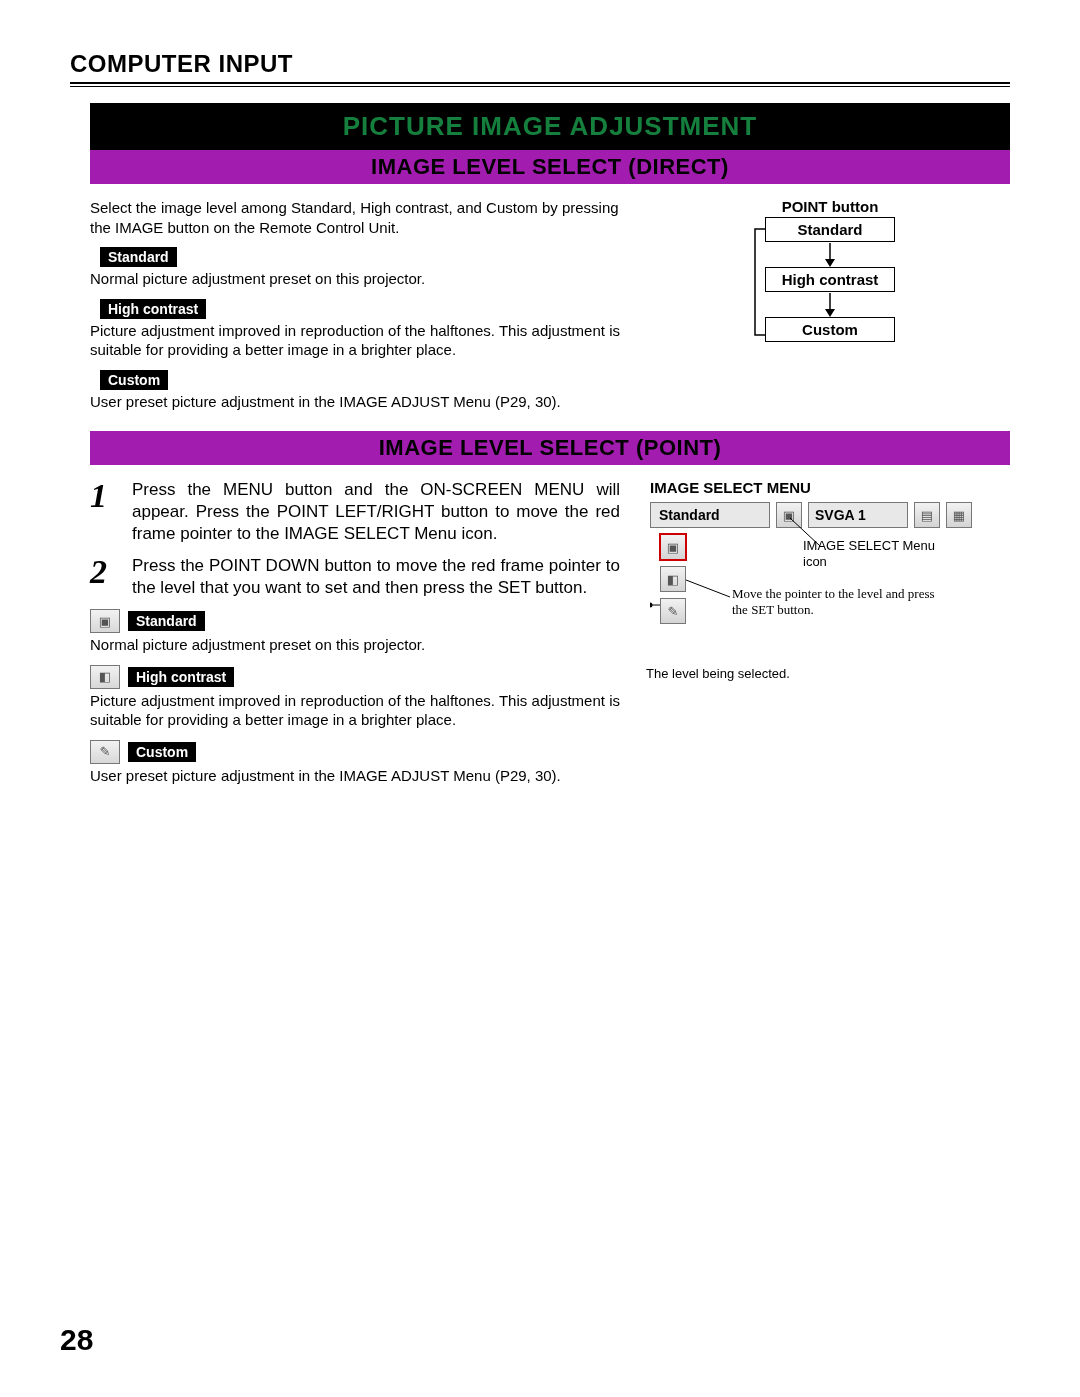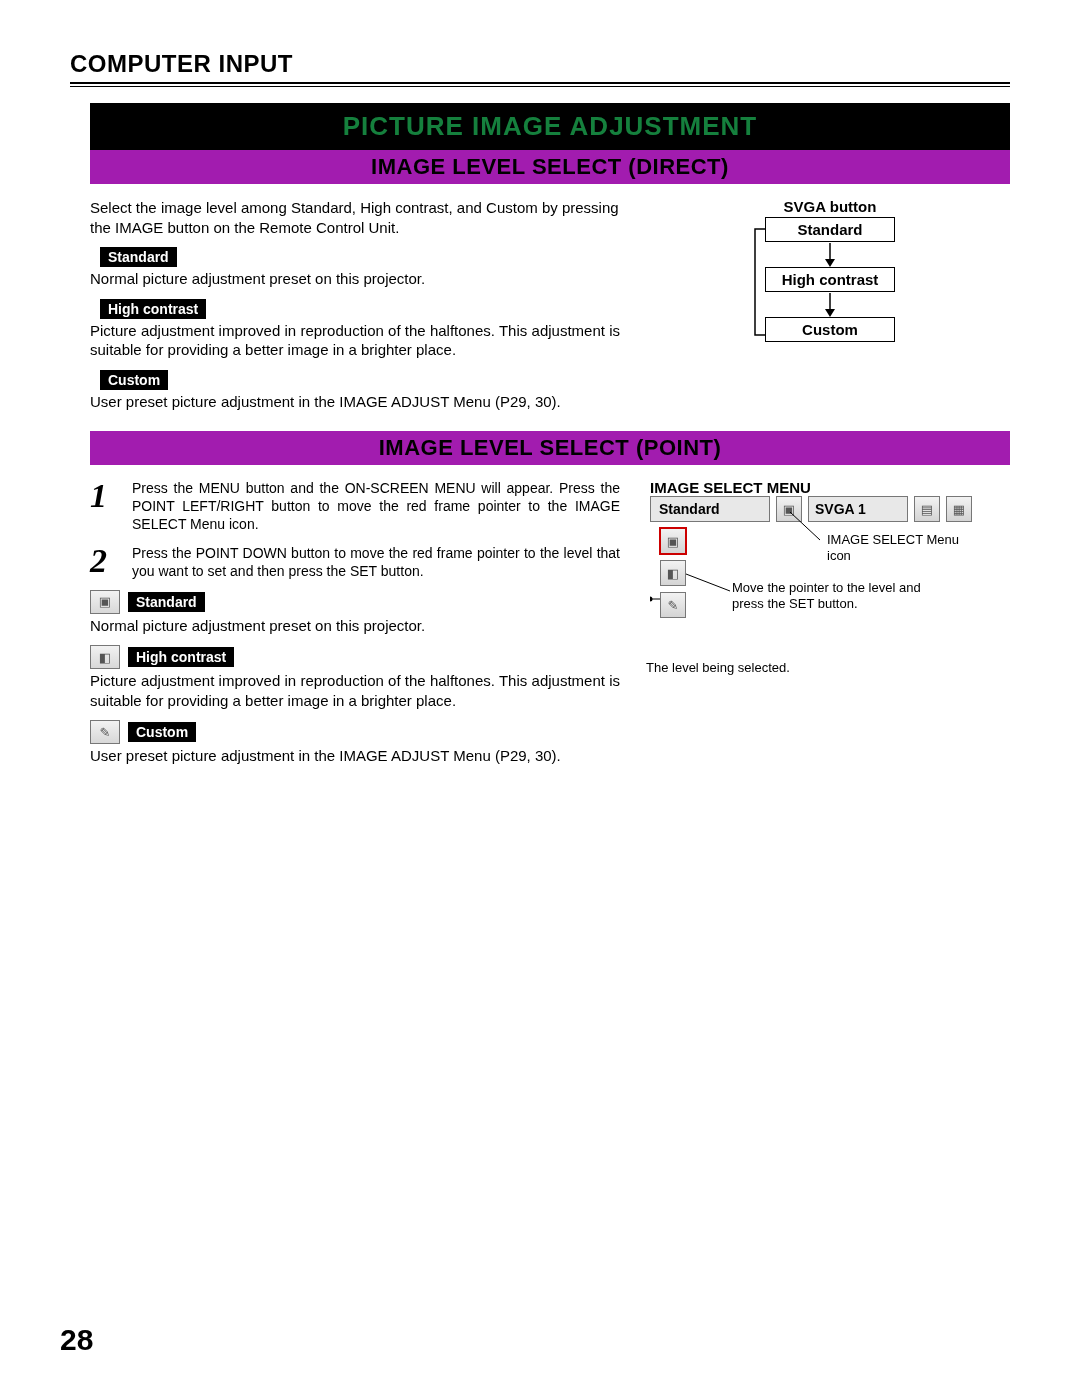--- a/index.html
+++ b/index.html
@@ -101,22 +101,22 @@
   .step-list { }
   .step-row { display: flex; gap: 16px; margin-bottom: 10px; }
   .step-num {
     font-family: "Times New Roman", Times, serif;
     font-style: italic;
     font-weight: bold;
     font-size: 34px;
     line-height: 1;
     width: 26px;
   }
-  .step-text { flex: 1; font-size: 14px; line-height: 1.3; text-align: justify;}
-  .menu-title { font-weight: bold; font-size: 15px; }
+  .step-text { flex: 1; font-size: 17px; line-height: 1.3; text-align: justify;}
+  .menu-title { font-weight: bold; font-size: 15px; margin-bottom: 6px;}
   .osd-menu {
     position: relative;
     width: 330px;
     height: 170px;
   }
   .osd-top-bar {
     display: flex;
     gap: 6px;
     align-items: center;
   }
@@ -199,21 +199,21 @@
       <div class="body-text">Normal picture adjustment preset on this projector.</div>
 
       <div class="tag">High contrast</div>
       <div class="body-text justify">Picture adjustment improved in reproduction of the halftones.  This adjustment is suitable for providing a better image in a brighter place.</div>
 
       <div class="tag">Custom</div>
       <div class="body-text justify">User preset picture adjustment in the IMAGE ADJUST Menu (P29, 30).</div>
     </div>
 
     <div class="right-col" style="padding-top:0">
-      <div class="img-button-title">SVGA button</div>
+      <div class="img-button-title">POINT button</div>
       <div style="position:relative; width:170px; margin:0 auto;">
         <svg class="flow-svg" width="170" height="140">
 
           <path d="M30 14 H10 V120 H30" fill="none" stroke="#000" stroke-width="1.5"></path>
           <polygon points="30,10 30,18 38,14" fill="#000"></polygon>
 
           <line x1="85" y1="28" x2="85" y2="46" stroke="#000" stroke-width="1.5"></line>
           <polygon points="80,44 90,44 85,52" fill="#000"></polygon>
 
           <line x1="85" y1="78" x2="85" y2="96" stroke="#000" stroke-width="1.5"></line>
@@ -275,27 +275,27 @@
           <div class="osd-res-box">SVGA 1</div>
           <div class="osd-small-icon">▤</div>
           <div class="osd-small-icon">▦</div>
         </div>
         <div class="osd-vert">
           <div class="osd-small-icon red-frame">▣</div>
           <div class="osd-small-icon">◧</div>
           <div class="osd-small-icon">✎</div>
         </div>
 
-        <div class="callout" style="left:177px; top:36px; width:140px;">IMAGE SELECT Menu icon</div>
+        <div class="callout" style="left:153px; top:36px; width:140px;">IMAGE SELECT Menu icon</div>
         <svg class="line-svg" style="left:0;top:0" width="330" height="170">
           <line x1="140" y1="16" x2="170" y2="44" stroke="#000" stroke-width="1"></line>
           <line x1="36" y1="78" x2="80" y2="95" stroke="#000" stroke-width="1"></line>
           <line x1="0" y1="103" x2="10" y2="103" stroke="#000" stroke-width="1"></line>
           <circle cx="0" cy="103" r="2.5" fill="#000"></circle>
         </svg>
-        <div class="callout" style="left:82px; top:84px; width:220px;">Move the pointer to the level and press the SET button.</div>
+        <div class="callout" style="left:82px; top:84px; width:220px;font-family:Liberation Serif, serif;">Move the pointer to the level and press the SET button.</div>
         <div class="callout" style="left:-4px; top:164px; width:250px;">The level being selected.</div>
       </div>
     </div>
   </div>
 
   <div class="page-num">28</div>
 </div>
 
 </body></html>

